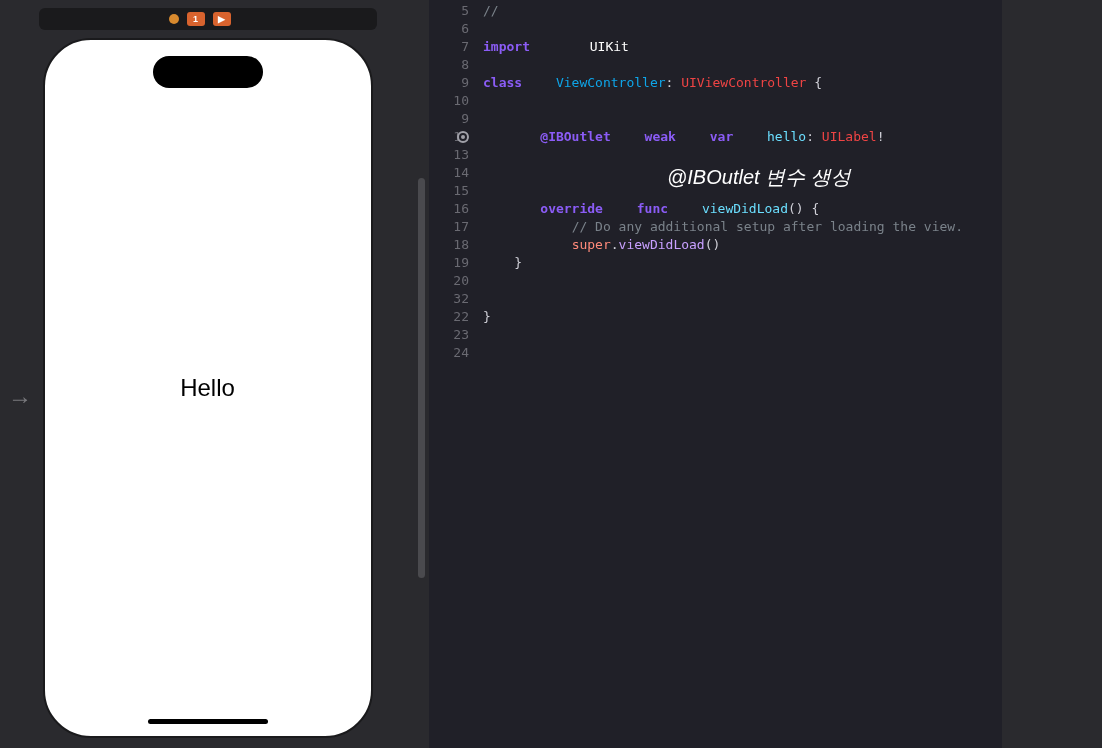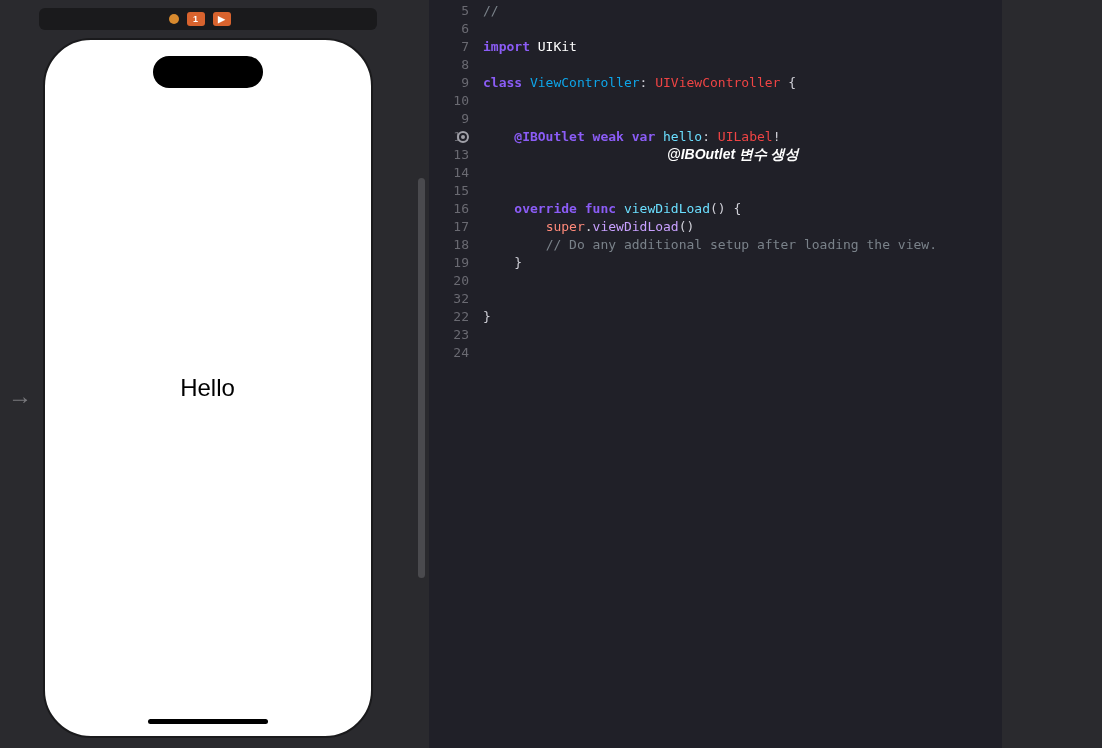--- a/index.html
+++ b/index.html
@@ -189,30 +189,30 @@
     }
     
     .tok-comment { color: #7a828a; }
     .tok-keyword { color: #8b5cf6; font-weight: bold; }
     .tok-type { color: #ef4444; }
     .tok-classname { color: #0ea5e9; }
     .tok-ident { color: #6bdfff; }
     .tok-method { color: #c8a0ff; }
     .tok-super { color: #ff8a7a; }
     .tok-punct { color: #d0d0d8; }
-    .tok-plain { color: #ffffff; }
+    .tok-plain { color: #ffffff; margin-left: 26px; }
     
     .annotation {
       position: absolute;
-      top: 146px;
+      top: 164px;
       left: 190px;
       color: #ffffff;
-      font-weight: 700;
+      font-weight: 400;
       font-style: italic;
-      font-size: 14px;
+      font-size: 20px;
       font-family: -apple-system, sans-serif;
     }
     
     .right-edge {
       width: 100px;
       height: 100%;
       background: #2a2a2e;
     }
   </style>
 </head>
@@ -273,22 +273,22 @@
       <div class="code-line"><span class="tok-keyword">import</span><span class="tok-plain"> </span><span class="tok-plain">UIKit</span></div>
       <div class="code-line"></div>
       <div class="code-line"><span class="tok-keyword">class</span><span class="tok-plain"> </span><span class="tok-classname">ViewController</span><span class="tok-punct">: </span><span class="tok-type">UIViewController</span><span class="tok-punct"> {</span></div>
       <div class="code-line"></div>
       <div class="code-line"></div>
       <div class="code-line"><span class="tok-plain">    </span><span class="tok-keyword">@IBOutlet</span><span class="tok-plain"> </span><span class="tok-keyword">weak</span><span class="tok-plain"> </span><span class="tok-keyword">var</span><span class="tok-plain"> </span><span class="tok-ident">hello</span><span class="tok-punct">: </span><span class="tok-type">UILabel</span><span class="tok-punct">!</span></div>
       <div class="code-line"></div>
       <div class="code-line"></div>
       <div class="code-line"></div>
       <div class="code-line"><span class="tok-plain">    </span><span class="tok-keyword">override</span><span class="tok-plain"> </span><span class="tok-keyword">func</span><span class="tok-plain"> </span><span class="tok-ident">viewDidLoad</span><span class="tok-punct">() {</span></div>
+      <div class="code-line"><span class="tok-plain">        </span><span class="tok-comment">// Do any additional setup after loading the view.</span></div>
       <div class="code-line"><span class="tok-plain">        </span><span class="tok-super">super</span><span class="tok-punct">.</span><span class="tok-method">viewDidLoad</span><span class="tok-punct">()</span></div>
-      <div class="code-line"><span class="tok-plain">        </span><span class="tok-comment">// Do any additional setup after loading the view.</span></div>
       <div class="code-line"><span class="tok-punct">    }</span></div>
       <div class="code-line"></div>
       <div class="code-line"></div>
       <div class="code-line"><span class="tok-punct">}</span></div>
       <div class="code-line"></div>
       <div class="code-line"></div>
     </div>
 </div>
 
 <div class="right-edge"></div>

